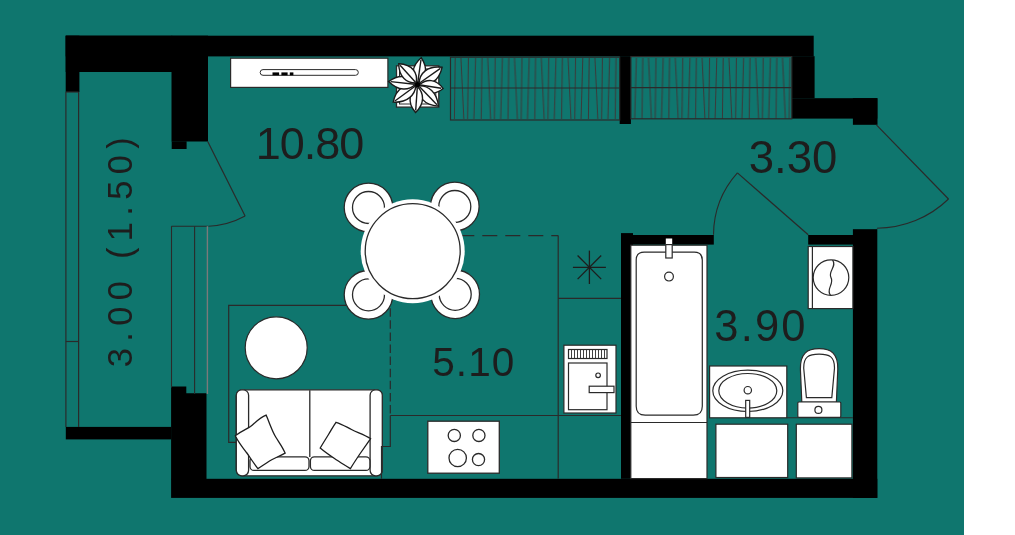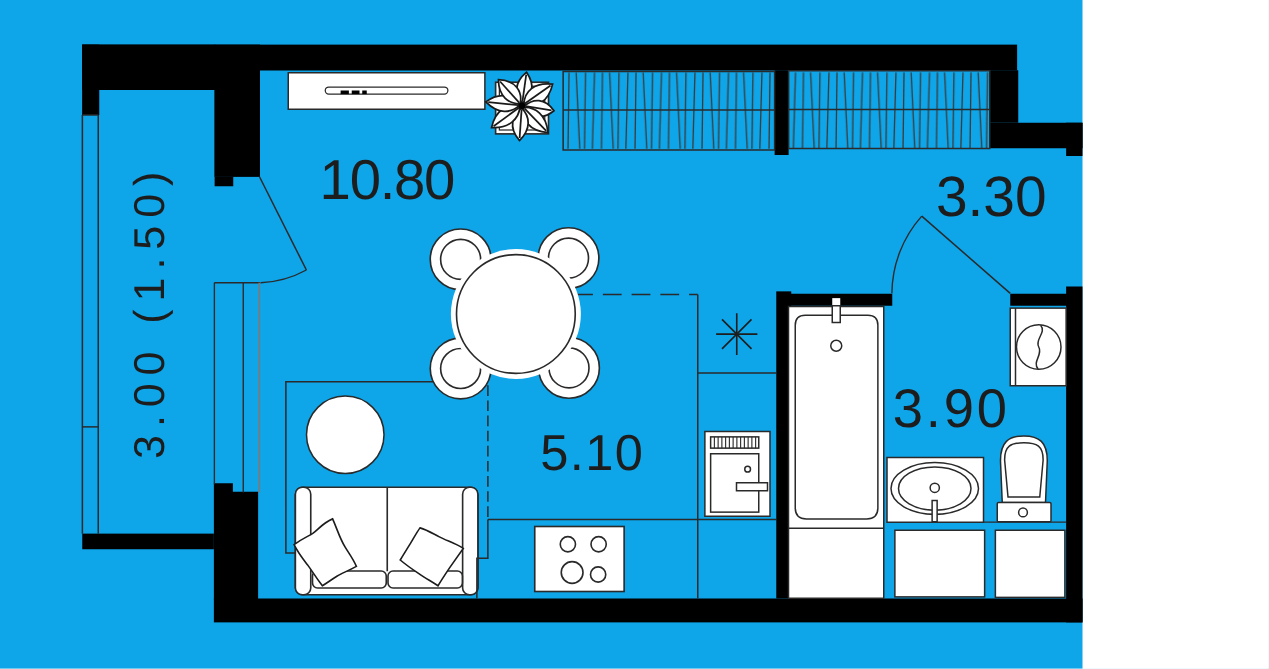--- a/index.html
+++ b/index.html
@@ -1,16 +1,16 @@
 <!DOCTYPE html>
 <html><head>
 <meta charset="utf-8">
 <style>
   html,body{margin:0;padding:0;background:#fff;}
-  .plan{position:relative;width:866px;height:535px;background:#0ea5e9;overflow:hidden;}
+  .plan{position:relative;width:964px;height:535px;background:#0f766e;overflow:hidden;}
   text{font-family:"Liberation Sans",sans-serif;fill:#1d1d1d;}
 </style>
 </head>
 <body>
 
 <div class="plan">
 <svg width="1015" height="535" viewBox="0 0 1015 535">
 <defs>
 <pattern id="hatch" patternUnits="userSpaceOnUse" x="452" y="57" width="26.8" height="63">
   <line x1="3.2" y1="1" x2="2.4" y2="62" stroke="#3a3a3a" stroke-width="1.05"></line>

